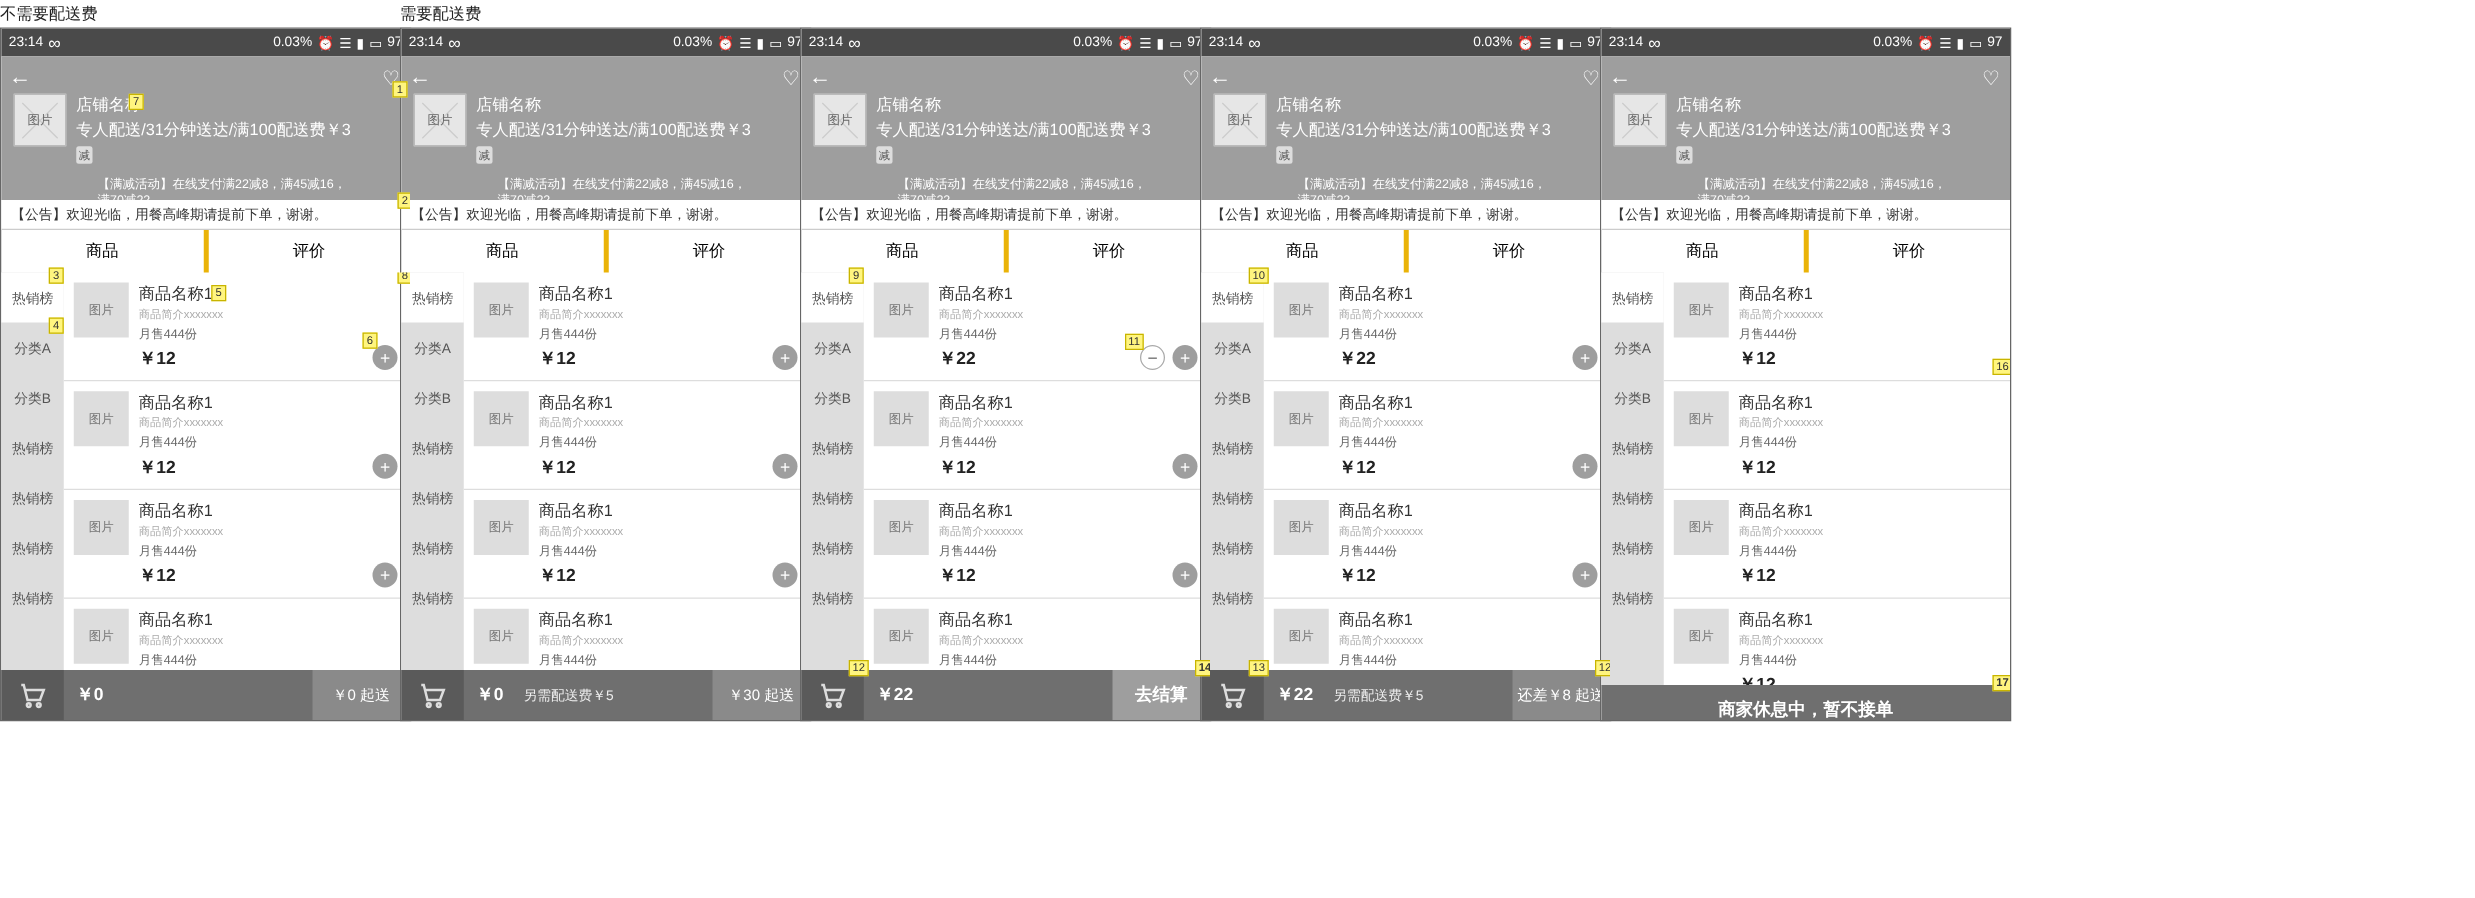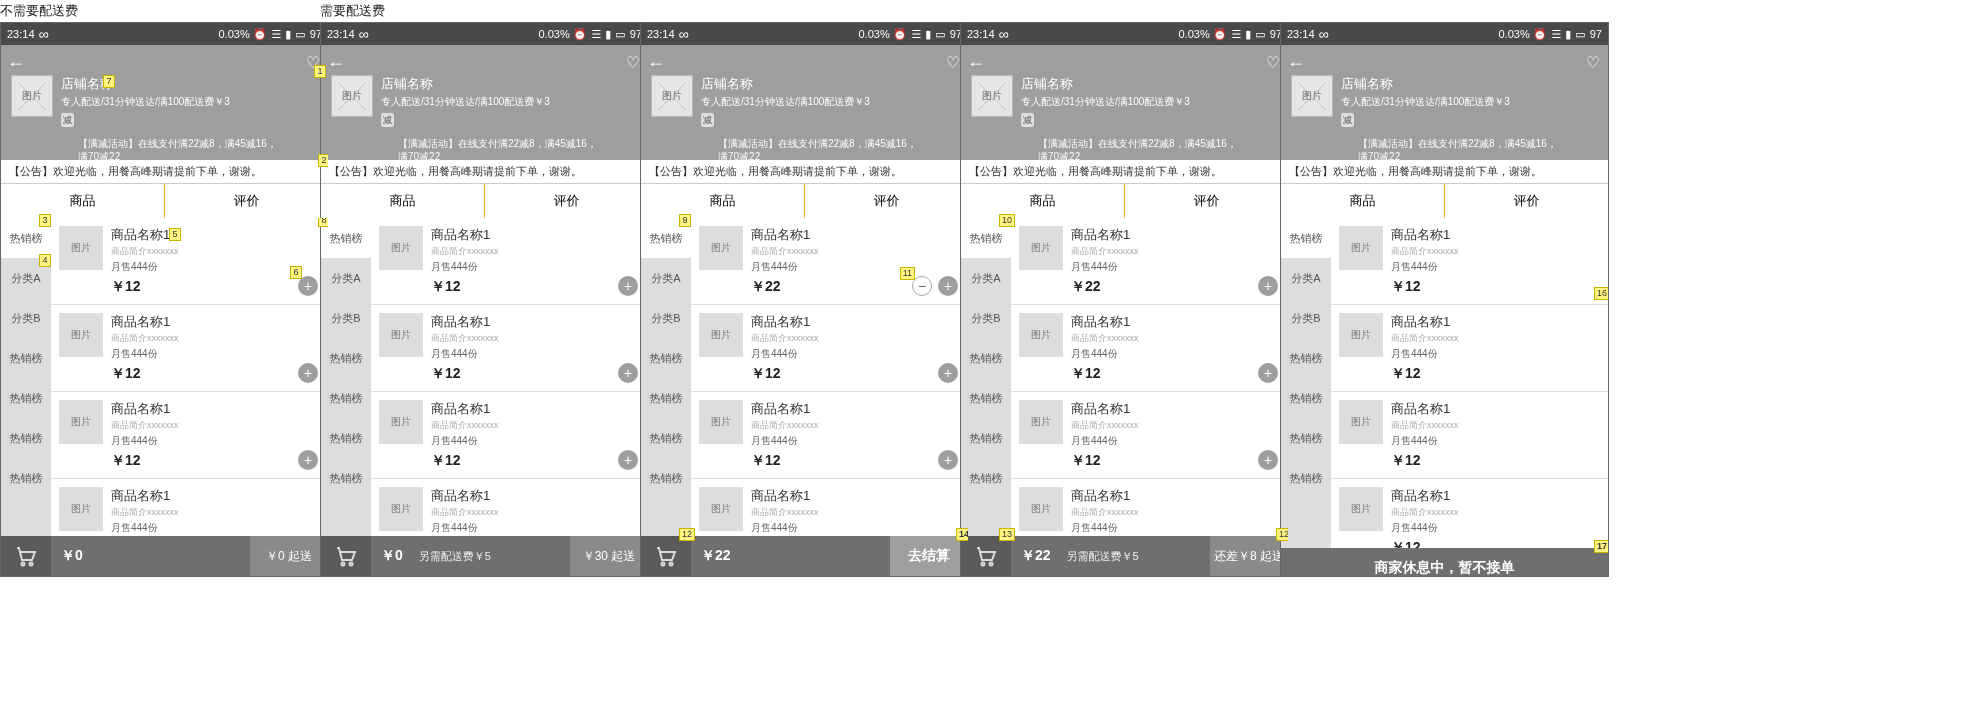--- a/index.html
+++ b/index.html
@@ -17,29 +17,29 @@
   .hdr { height: 115px; background: #9e9e9e; color: #fff; position: relative; }
   .hdr .back { position: absolute; left: 6px; top: 6px; font-size: 18px; cursor: pointer; }
   .hdr .heart { position: absolute; right: 8px; top: 8px; font-size: 16px; cursor: pointer; }
   .hdr .store { display: flex; padding: 30px 10px 0 10px; gap: 8px; }
   .hdr .thumb { width: 42px; height: 42px; background: #e6e6e6; border: 1px solid #bbb; display: flex; align-items: center; justify-content: center; font-size: 10px; color: #666; position: relative; }
   .hdr .thumb::before, .hdr .thumb::after { content: ""; position: absolute; left: 0; right: 0; top: 50%; border-top: 1px solid #ccc; }
   .hdr .thumb::before { transform: rotate(45deg); }
   .hdr .thumb::after { transform: rotate(-45deg); }
   .hdr .thumb span { position: relative; z-index: 1; }
   .hdr .info .name { font-size: 13px; margin-bottom: 2px; }
-  .hdr .info .deliv { font-size: 10px; margin-bottom: 4px; }
+  .hdr .info .deliv { font-size: 13px; margin-bottom: 4px; }
   .hdr .promo { display: flex; gap: 4px; font-size: 10px; align-items: flex-start; }
   .hdr .promo .tag { background: #ddd; color: #555; border-radius: 2px; padding: 0 2px; font-size: 9px; line-height: 14px; }
   .hdr .promo .txt { max-width: 200px; line-height: 1.3; margin-top: 24px; }
   
   .notice { height: 24px; background: #fff; border-bottom: 1px solid #ccc; font-size: 11px; display: flex; align-items: center; padding: 0 8px; color: #333; }
   
   .tabs { height: 34px; display: flex; }
-  .tab { flex: 1; display: flex; align-items: center; justify-content: center; font-size: 13px; border-right: 1px solid #eab308; cursor: pointer; }
+  .tab { flex: 1; display: flex; align-items: center; justify-content: center; font-size: 13px; border-right: 4px solid #eab308; cursor: pointer; }
   .tab:last-child { border-right: none; }
   
   .body { display: flex; height: 330px; }
   .cats { width: 50px; background: #ddd; }
   .cat { height: 40px; display: flex; align-items: center; justify-content: center; font-size: 11px; color: #555; cursor: pointer; position: relative; }
   .cat.active { background: #fff; }
   .list { flex: 1; overflow: hidden; }
   .item { display: flex; border-bottom: 1px solid #ddd; padding: 8px; gap: 8px; position: relative; }
   .item .pimg { width: 44px; height: 44px; background: #ddd; display: flex; align-items: center; justify-content: center; font-size: 10px; color: #777; }
   .item .meta { flex: 1; }

